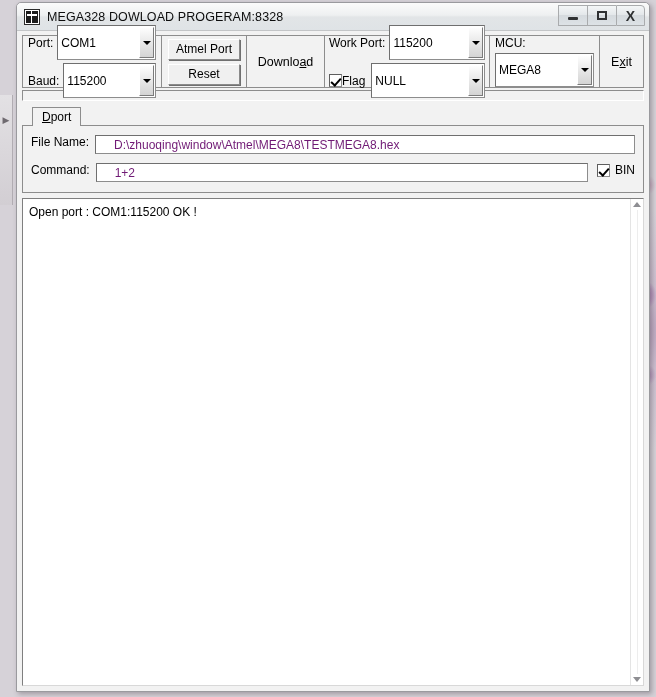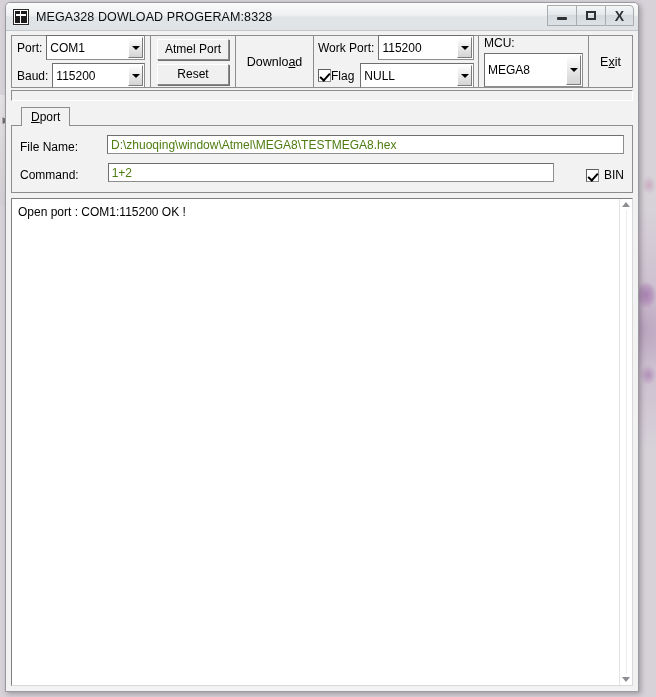--- a/index.html
+++ b/index.html
@@ -58,21 +58,21 @@
     width: 10px; height: 10px;
     color: #6f6a70;
     font-size: 9px;
     line-height: 10px;
     text-align: center;
   }
 
   
   #app-window {
     position: absolute;
-    left: 5px;
+    left: 16px;
     top: 2px;
     width: 634px;
     height: 690px;
     box-sizing: border-box;
     border: 1px solid #9a9a9e;
     border-radius: 5px 5px 0 0;
     background: #f0f0f0;
     box-shadow: 0 0 0 1px rgba(255,255,255,.45) inset, 2px 2px 5px rgba(60,50,60,.35);
     display: flex;
     flex-direction: column;
@@ -203,21 +203,21 @@
     width: 100%;
   }
   .field-label {
     font-size: 12px;
     color: #000;
     white-space: nowrap;
     margin-right: 4px;
   }
   .combo {
     flex: 1 1 auto;
-    height: 25px;
+    height: 35px;
     box-sizing: border-box;
     border: 1px solid #8d8d8d;
     border-top-color: #6f6f6f;
     border-left-color: #6f6f6f;
     background: #ffffff;
     display: flex;
     align-items: center;
     position: relative;
     padding-left: 3px;
     font-size: 12px;
@@ -412,42 +412,41 @@
     border-top: none;
     background: #f2f2f2;
     box-sizing: border-box;
     padding: 9px 8px 10px 8px;
     display: flex;
     flex-direction: column;
     gap: 9px;
   }
   .form-row {
     display: flex;
-    align-items: flex-end;
-    gap: 23px;
+    align-items: flex-start;
   }
   .form-label {
     font-size: 12px;
     color: #000;
     white-space: nowrap;
     margin-right: 6px;
   }
   .text-input {
     flex: 1 1 auto;
     height: 19px;
     box-sizing: border-box;
     border: 1px solid #8d8d8d;
     border-top-color: #6f6f6f;
     border-left-color: #6f6f6f;
     background: #ffffff;
     font-size: 12px;
-    color: #4d7c0f;
-    display: flex;
-    align-items: center;
-    padding-left: 3px;
+    color: #701a75;
+    display: flex;
+    align-items: center;
+    padding-left: 18px;
     white-space: nowrap;
     overflow: hidden;
   }
   #bin-wrap {
     display: flex;
     align-items: center;
     margin-left: 9px;
     flex: 0 0 auto;
   }
   #bin-label {

